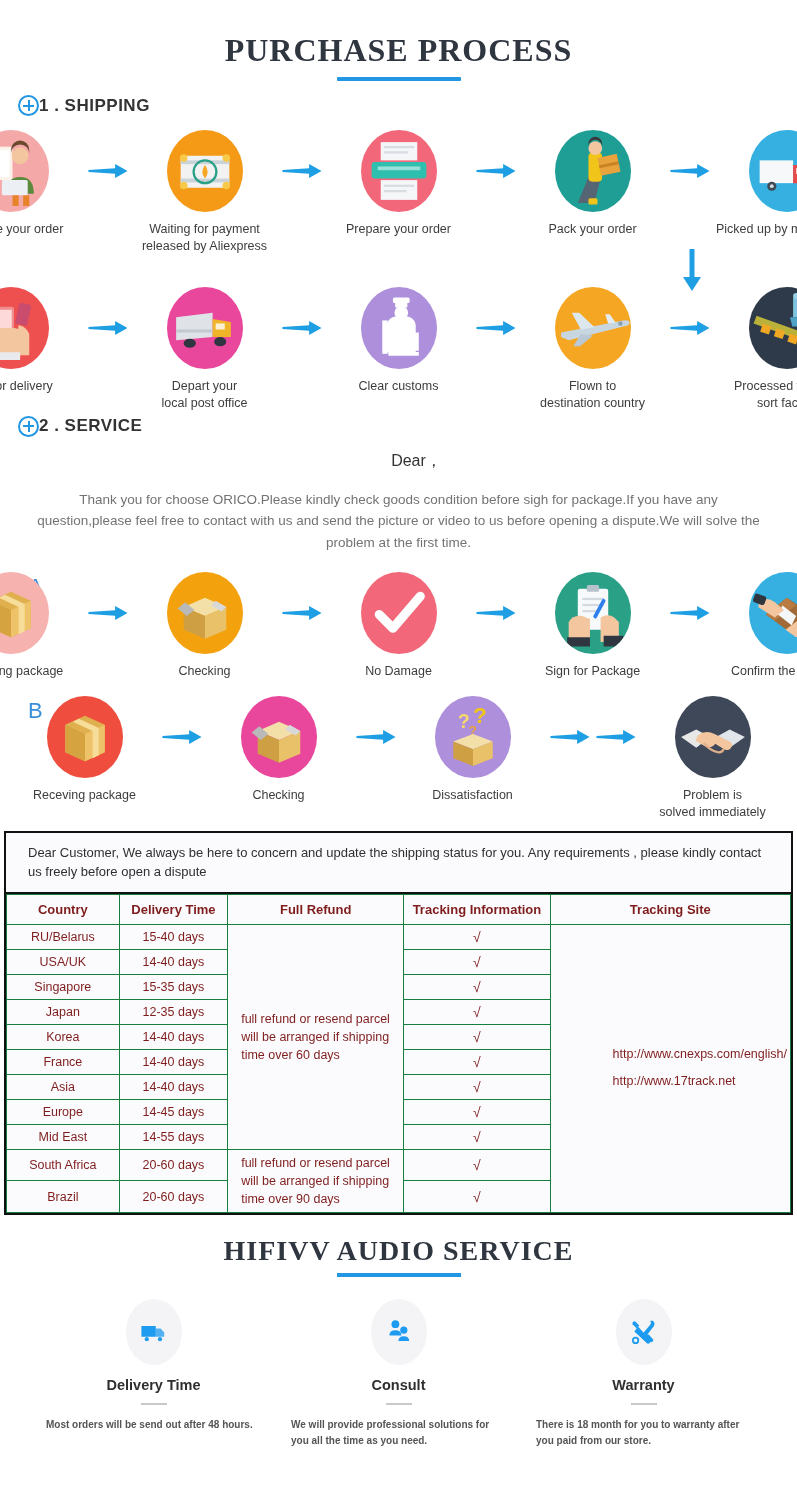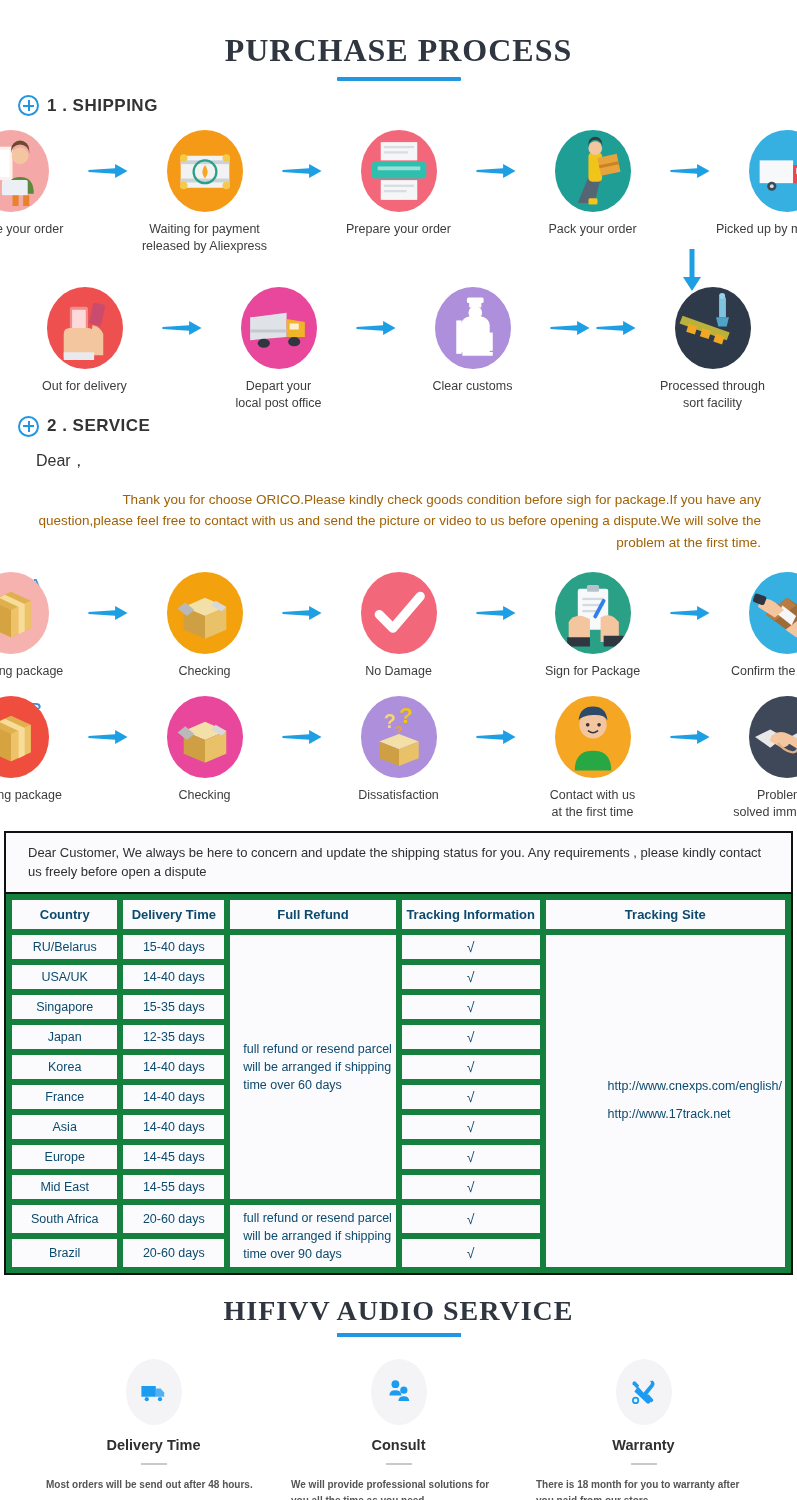--- a/index.html
+++ b/index.html
@@ -25,21 +25,20 @@
   .title-rule {
     width: 124px; height: 4px;
     background: #2196e3;
     margin: 8px auto 0 auto;
     border-radius: 1px;
   }
 
   .section-head {
     display: flex;
     align-items: center;
-    gap: 8px;
     margin: 14px 0 0 18px;
   }
   .plus-circle {
     width: 21px; height: 21px;
     border: 2px solid #2196e3;
     border-radius: 50%;
     position: relative;
     flex: none;
   }
   .plus-circle::before, .plus-circle::after {
@@ -88,27 +87,27 @@
   .arrow svg { width: 40px; height: 16px; }
 
   .row-letter {
     position: absolute;
     font-size: 22px;
     color: #3a8fd8;
     font-family: "Liberation Sans", sans-serif;
   }
 
   
-  .dear { margin: 14px 0 17px 36px; font-size: 16px; color: #333; }
+  .dear { margin: 14px 0 17px 36px; font-size: 16px; color: #333; text-align: center; }
   .service-para {
     margin: 9px 36px 16px 36px;
     font-size: 13.5px;
     line-height: 1.62;
-    color: #a16207;
-    text-align: right;
+    color: #737373;
+    text-align: center;
   }
 
   
   .table-wrap {
     margin: 10px 4px 0 4px;
     border: 2px solid #111;
     background: #fbfbfd;
   }
   .table-note {
     padding: 10px 14px 10px 22px;
@@ -117,23 +116,23 @@
     color: #2f2f2f;
     border-bottom: 2px solid #111;
   }
   table.ship {
     width: 100%;
     border-collapse: collapse;
     font-size: 12.5px;
     background: #fbfbfd;
   }
   table.ship th, table.ship td {
-    border: 6px solid #15803d;
+    border: 1px solid #15803d;
     text-align: center;
-    color: #0c4a6e;
+    color: #7f1d1d;
     padding: 4px 3px;
   }
   table.ship th {
     font-weight: bold;
     font-size: 13px;
     padding: 7px 3px;
   }
   table.ship td.country { width: 118px; }
   table.ship td.days    { width: 115px; }
   table.ship td.refund  { width: 190px; text-align: left; padding-left: 13px; line-height: 1.45; vertical-align: middle; }
@@ -361,20 +360,32 @@
           <rect x="60" y="56" width="16" height="24" fill="#fff"></rect>
           <path d="M36 84 h40" stroke="#fff" stroke-width="5"></path>
         </svg>
       </div>
       <div class="step-label">Clear customs</div>
     </div>
     <div class="arrow">
       <svg viewBox="0 0 44 18">
         <path d="M0 8 L30 6 L30 1 L44 9 L30 17 L30 12 L0 10z" fill="#1e9fe3"></path>
       </svg>
+    </div>
+    <div class="flow-step">
+      <div class="bubble" style="background: rgb(245, 166, 35);">
+        <svg viewBox="0 0 100 100">
+          <path d="M8 56 L90 40 q8-1 8 3 q0 4-8 5 L18 66 L8 62z" fill="#c8d6e0"></path>
+          <path d="M34 52 L22 30 L32 30 L52 49z" fill="#dde7ee"></path>
+          <path d="M34 58 L24 74 L33 74 L50 60z" fill="#b9c8d4"></path>
+          <path d="M70 44 L66 32 L72 32 L80 43z" fill="#e4ecf2"></path>
+          <circle cx="86" cy="44" r="3" fill="#8ca0b0"></circle>
+        </svg>
+      </div>
+      <div class="step-label">Flown to<br>destination country</div>
     </div>
     <div class="arrow">
       <svg viewBox="0 0 44 18">
         <path d="M0 8 L30 6 L30 1 L44 9 L30 17 L30 12 L0 10z" fill="#1e9fe3"></path>
       </svg>
     </div>
     <div class="flow-step">
       <div class="bubble" style="background: rgb(46, 58, 74);">
         <svg viewBox="0 0 100 100">
           <path d="M10 34 L72 56 L68 66 L6 44z" fill="#b9b13a"></path>
@@ -532,33 +543,20 @@
             <path d="M24 56 L50 66 L50 88 L24 78z" fill="#cf9f44"></path>
             <path d="M50 66 L76 56 L76 78 L50 88z" fill="#e8c169"></path>
           </svg>
         </div>
         <div class="step-label">Dissatisfaction</div>
       </div>
       <div class="arrow">
         <svg viewBox="0 0 44 18">
           <path d="M0 8 L30 6 L30 1 L44 9 L30 17 L30 12 L0 10z" fill="#1e9fe3"></path>
         </svg>
-      </div>
-      <div class="flow-step">
-        <div class="bubble" style="background: rgb(245, 166, 35);">
-          <svg viewBox="0 0 100 100">
-            <circle cx="50" cy="34" r="18" fill="#f3c6a0"></circle>
-            <path d="M31 28 q2-18 19-18 q17 0 19 18 q-4-8 -19-7 q-15 1 -19 7z" fill="#2e4a6b"></path>
-            <circle cx="43" cy="34" r="2.4" fill="#2f3640"></circle>
-            <circle cx="58" cy="34" r="2.4" fill="#2f3640"></circle>
-            <path d="M44 42 q6 5 12 0" stroke="#2f3640" stroke-width="2" fill="none" stroke-linecap="round"></path>
-            <path d="M26 94 q0-26 24-26 q24 0 24 26z" fill="#27a844"></path>
-          </svg>
-        </div>
-        <div class="step-label">Contact with us<br>at the first time</div>
       </div>
       <div class="arrow">
         <svg viewBox="0 0 44 18">
           <path d="M0 8 L30 6 L30 1 L44 9 L30 17 L30 12 L0 10z" fill="#1e9fe3"></path>
         </svg>
       </div>
       <div class="flow-step">
         <div class="bubble" style="background: rgb(63, 72, 89);">
           <svg viewBox="0 0 100 100">
             <path d="M8 50 l20-10 18 10 -18 14z" fill="#e8e8e8"></path>

